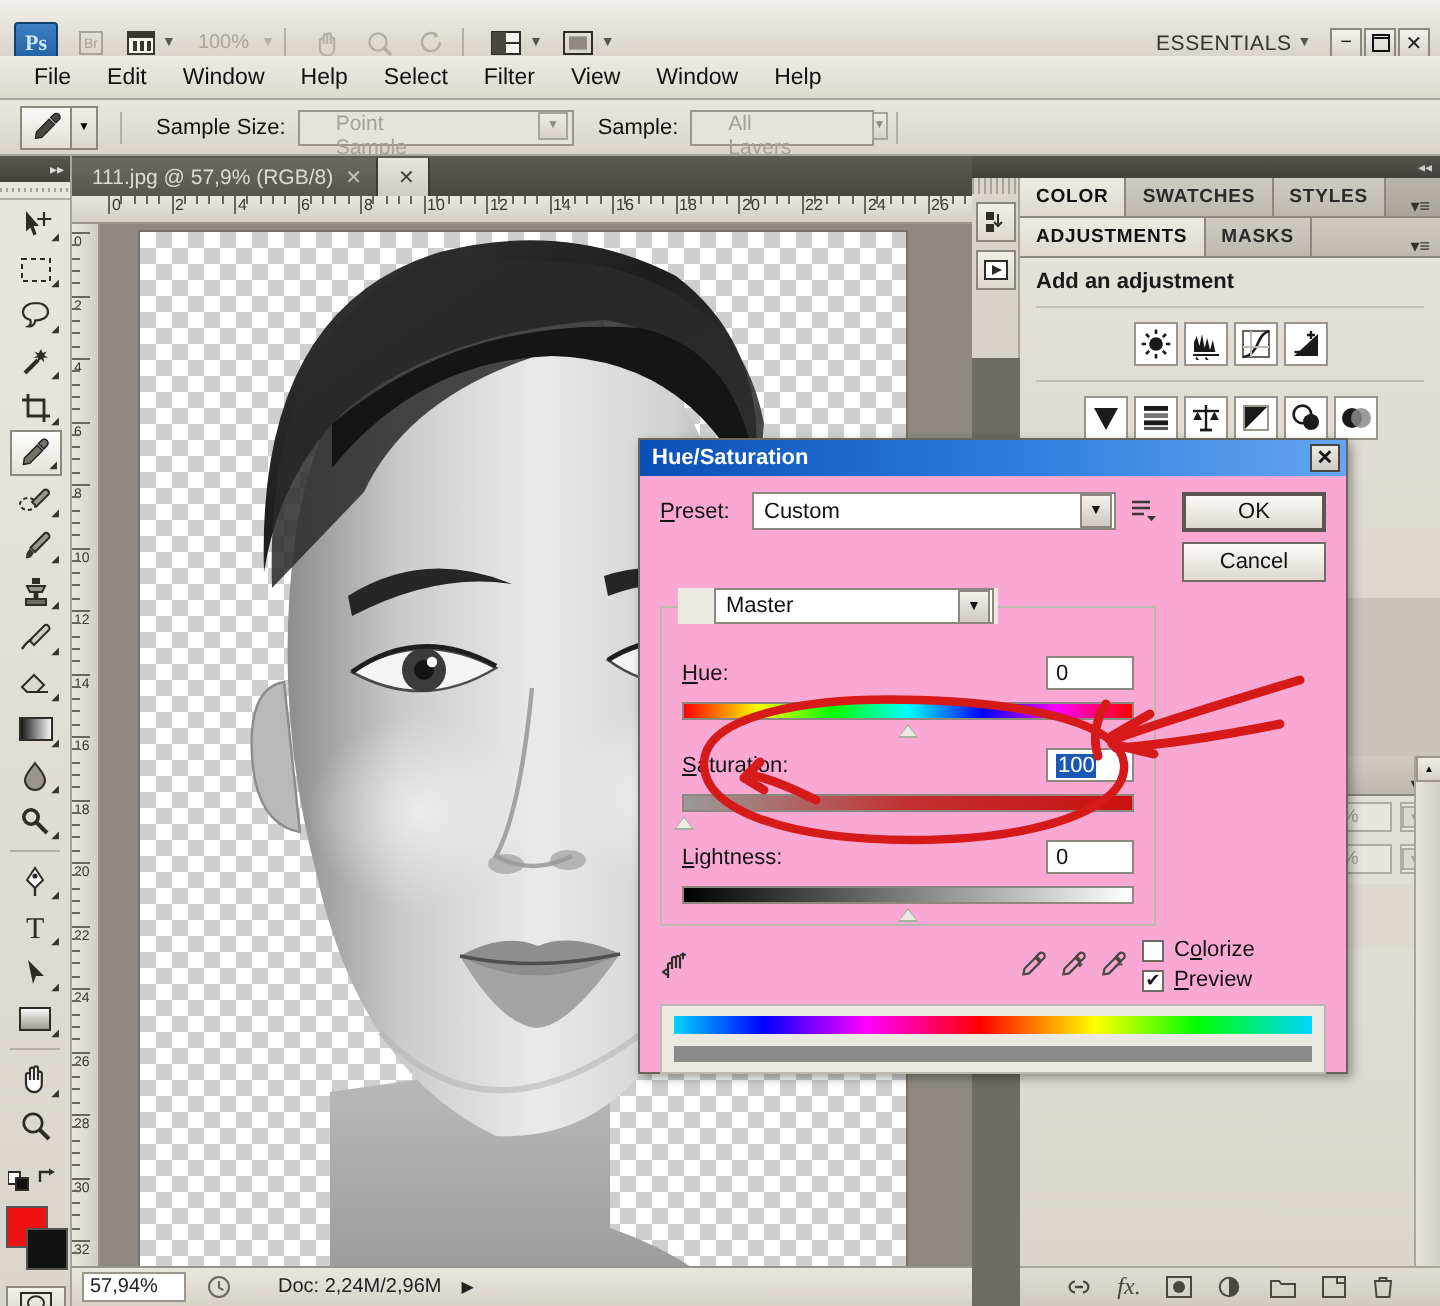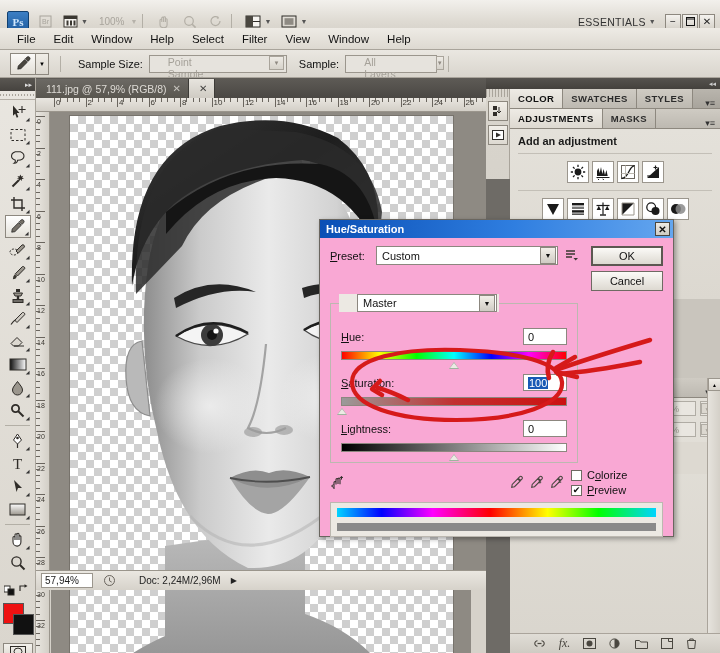--- a/index.html
+++ b/index.html
@@ -117,21 +117,21 @@
   .tool-div { height: 1px; background: #b3afa6; margin: 3px 5px; }
   .swatches { position: relative; width: 34px; height: 34px; margin: 6px auto 0; }
   .sw-fore { position: absolute; left: 2px; top: 0; width: 21px; height: 21px; border: 1px solid #555; }
   .sw-back { position: absolute; left: 12px; top: 11px; width: 21px; height: 21px; border: 1px solid #555; }
   .sw-mini { position: absolute; right: 0; top: -12px; font-size: 8px; color: #333; }
   .sw-rev { position: absolute; left: 0; top: -12px; font-size: 8px; color: #333; }
   .qmask { width: 30px; height: 16px; margin: 6px auto 0; border: 1px solid #8d887f;
     background: linear-gradient(to bottom,#f3f1ec,#ddd9d1); display:flex;align-items:center;justify-content:center;}
 
   
-  .docarea { position: absolute; left: 36px; top: 78px; width: 450px; height: 512px; background: #8e8a83; }
+  .docarea { position: absolute; left: 36px; top: 78px; width: 450px; height: 575px; background: #8e8a83; }
   .doctabs {
     position: absolute; left: 0; top: 0; width: 450px; height: 20px;
     background: linear-gradient(to bottom,#5e5b56,#4a4743);
     display: flex; align-items: flex-end;
   }
   .doctab {
     height: 19px; padding: 0 7px 0 10px; display: flex; align-items: center; gap: 6px;
     font-size: 10.5px; color: #dedbd6;
     background: linear-gradient(to bottom,#6c6964,#59564f);
     border-right: 1px solid #3d3b37;

